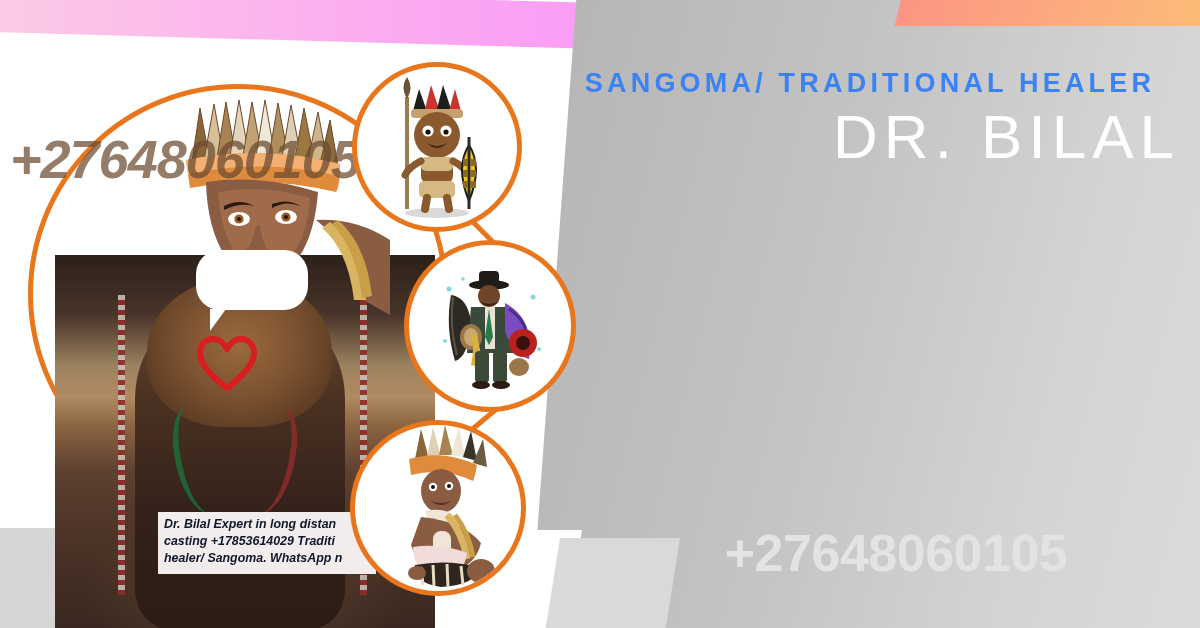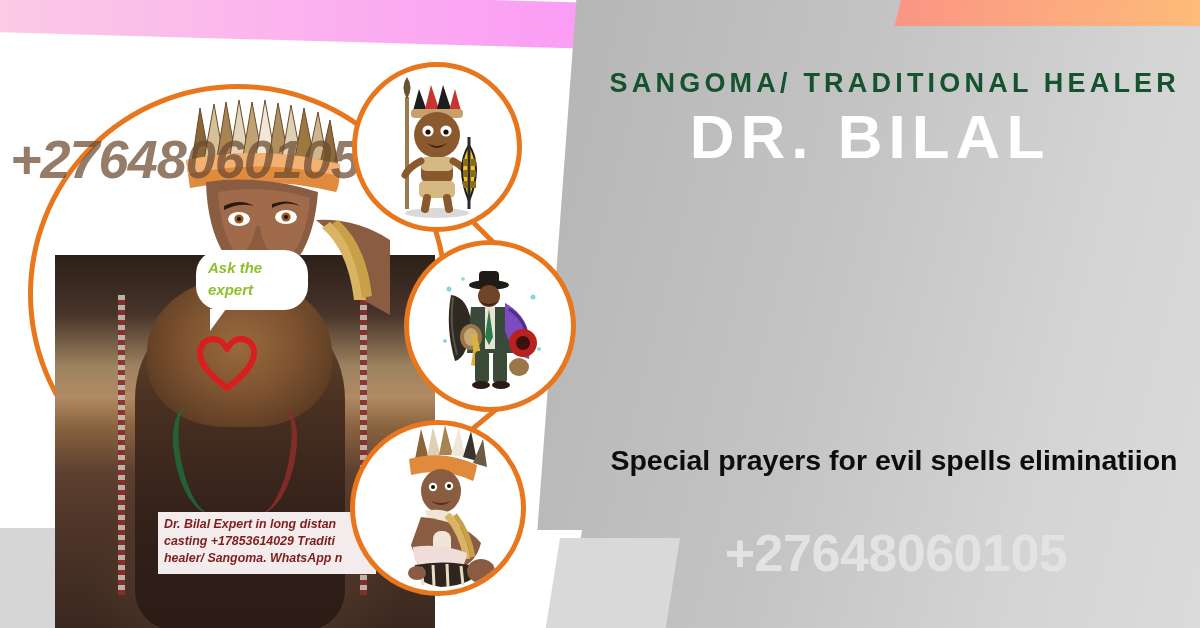--- a/index.html
+++ b/index.html
@@ -121,45 +121,45 @@
   }
 
   
   .caption {
     position:absolute; left:158px; top:512px; width:218px; height:62px;
     background:#f2ecec; z-index:18; overflow:hidden;
     padding:4px 5px 0 6px;
   }
   .caption span {
     display:block; font-size:12.4px; font-weight:bold; font-style:italic;
-    color:#7f1d1d; line-height:1.36; white-space:nowrap;
+    color:#0f172a; line-height:1.36; white-space:nowrap;
   }
 
   
   .circ {
     position:absolute; border:5px solid #e8761c; border-radius:50%;
     background:#ffffff; z-index:20; overflow:hidden;
   }
   .circ1 { left:352px; top:62px;  width:170px; height:170px; }
   .circ2 { left:404px; top:240px; width:172px; height:172px; }
   .circ3 { left:350px; top:420px; width:176px; height:176px; }
 
   .connector { position:absolute; z-index:19; }
   .conn1 { left:466px; top:215px; width:46px; height:46px; }
   .conn2 { left:460px; top:396px; width:52px; height:42px; }
 
   
   .r-kicker {
     position:absolute; left:560px; top:68px; width:620px; z-index:30;
-    text-align:right; color:#14532d; font-weight:bold;
+    text-align:center; color:#3b82f6; font-weight:bold;
     font-size:27px; letter-spacing:4.2px; white-space:nowrap;
   }
   .r-title {
     position:absolute; left:560px; top:104px; width:620px; z-index:30;
-    text-align:center; color:#ffffff; font-weight:bold;
+    text-align:right; color:#ffffff; font-weight:normal;
     font-size:62px; letter-spacing:6px; white-space:nowrap; line-height:1.05;
   }
   .r-body {
     position:absolute; left:545px; top:218px; width:640px; z-index:30;
     text-align:center; color:#fa3c2d; font-weight:bold;
     font-size:30.5px; line-height:1.34;
   }
   .r-sub {
     position:absolute; left:596px; top:442px; width:596px; z-index:30;
     text-align:center; color:#0d0d0d; font-weight:bold;
@@ -242,21 +242,20 @@
     <div class="photo-neck-r"></div>
   </div>
 
   <div class="photo-watermark">+27648060105</div>
 
   <svg class="heart" viewBox="0 0 62 56">
     <path d="M31 52 C10 36 4 26 4 17 C4 8 10 3 17 3 C24 3 29 9 31 13 C33 9 38 3 45 3 C52 3 58 8 58 17 C58 26 52 36 31 52 Z" fill="none" stroke="#d81f1f" stroke-width="6" stroke-linejoin="round"></path>
   </svg>
 
   <div class="bubble"></div>
-  <div class="bubble-text">Ask the expert</div>
 
   <div class="caption">
     <span>Dr. Bilal Expert in long distan</span>
     <span>casting +17853614029 Traditi</span>
     <span>healer/ Sangoma. WhatsApp n</span>
   </div>
 
   <svg class="connector conn1" viewBox="0 0 46 46">
     <path d="M2 2 L44 44" stroke="#e8761c" stroke-width="5" fill="none" stroke-linecap="round"></path>
   </svg>
@@ -395,16 +394,15 @@
       </g>
 
       <ellipse cx="62" cy="148" rx="9" ry="7" fill="#8a5c41"></ellipse>
 
       <ellipse cx="126" cy="146" rx="14" ry="12" fill="#8a5c41"></ellipse>
     </svg>
   </div>
 
   <div class="r-kicker">SANGOMA/ TRADITIONAL HEALER</div>
   <div class="r-title">DR. BILAL</div>
-  <div class="r-sub">Special prayers for  evil spells eliminatiion</div>
   <div class="r-phone-wm">+27648060105</div>
 
 </div>
 
 </body></html>

